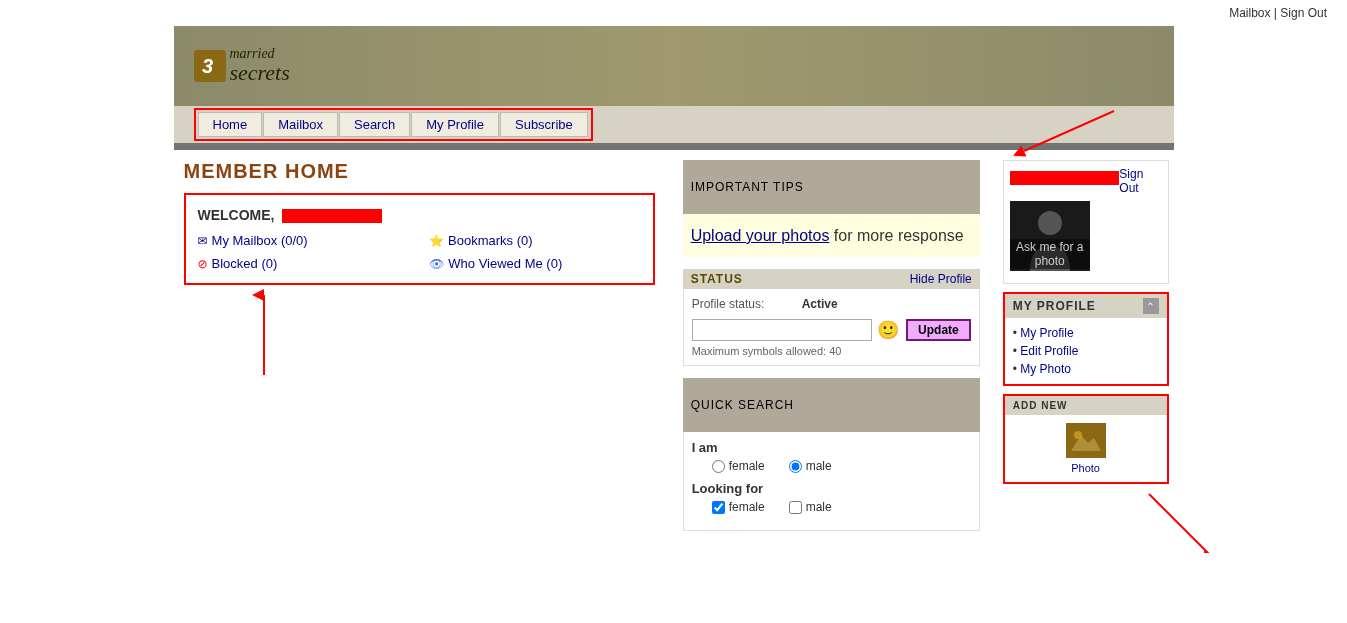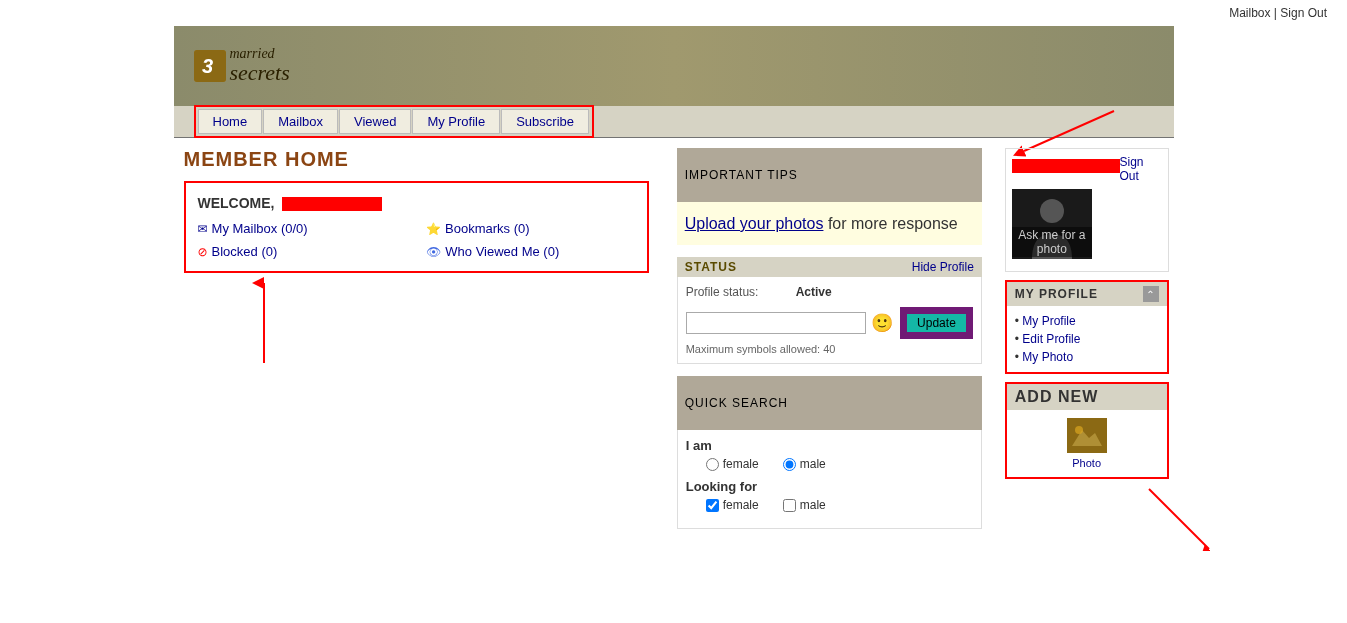--- a/index.html
+++ b/index.html
@@ -32,25 +32,25 @@
       font-size: 18px;
       font-weight: bold;
       text-align: center;
       line-height: 32px;
       margin-right: 4px;
     }
 
     
     .nav-bar {
       background: #d6d3c4;
-      border-bottom: 1px solid #737373;
+      border-bottom: 7px solid #737373;
       padding: 0 20px;
       display: flex;
       align-items: center;
-      height: 32px;
+      height: 44px;
       position: relative;
     }
     .nav-tabs {
       display: flex;
       border: 2px solid red;
       padding: 2px;
     }
     .nav-tab {
       padding: 4px 14px;
       cursor: pointer;
@@ -194,26 +194,26 @@
       height: 22px;
       border: 1px solid #aaa;
       padding: 2px 4px;
       font-size: 12px;
     }
     .smiley-btn {
       font-size: 18px;
       cursor: pointer;
     }
     .update-btn {
-      background: #14b8a6;
-      border: 7px solid #701a75;
+      background: #f0abfc;
+      border: 2px solid #701a75;
       padding: 2px 10px;
       font-size: 12px;
       cursor: pointer;
-      font-weight: normal;
+      font-weight: bold;
     }
     .status-hint {
       font-size: 11px;
       color: #666;
     }
 
     
     .search-section {
       margin-bottom: 12px;
     }
@@ -340,21 +340,21 @@
     }
 
     
     .add-new-box {
       border: 2px solid red;
     }
     .add-new-header {
       background: #d6d3c4;
       padding: 4px 8px;
       font-weight: bold;
-      font-size: 16px;
+      font-size: 10px;
       letter-spacing: 1px;
       color: #333;
     }
     .add-new-body {
       padding: 8px;
       background: #fff;
       text-align: center;
     }
     .photo-thumb {
       width: 40px;
@@ -402,21 +402,21 @@
         <span style="font-size:14px; display:block; line-height:1;">married</span>
         <span style="font-size:22px; display:block; line-height:1.1;">secrets</span>
       </div>
     </div>
   </div>
 
   <div class="nav-bar">
     <div class="nav-tabs">
       <a class="nav-tab">Home</a>
       <a class="nav-tab">Mailbox</a>
-      <a class="nav-tab">Viewed</a>
+      <a class="nav-tab">Search</a>
       <a class="nav-tab">My Profile</a>
       <a class="nav-tab">Subscribe</a>
     </div>
 
     <div style="position:absolute; right:50px; top:0px; pointer-events:none;">
       <svg width="120" height="60">
         <defs>
           <marker id="arrowhead" markerWidth="8" markerHeight="8" refX="0" refY="3" orient="auto">
             <polygon points="0 0, 6 3, 0 6" fill="red"></polygon>
           </marker>

